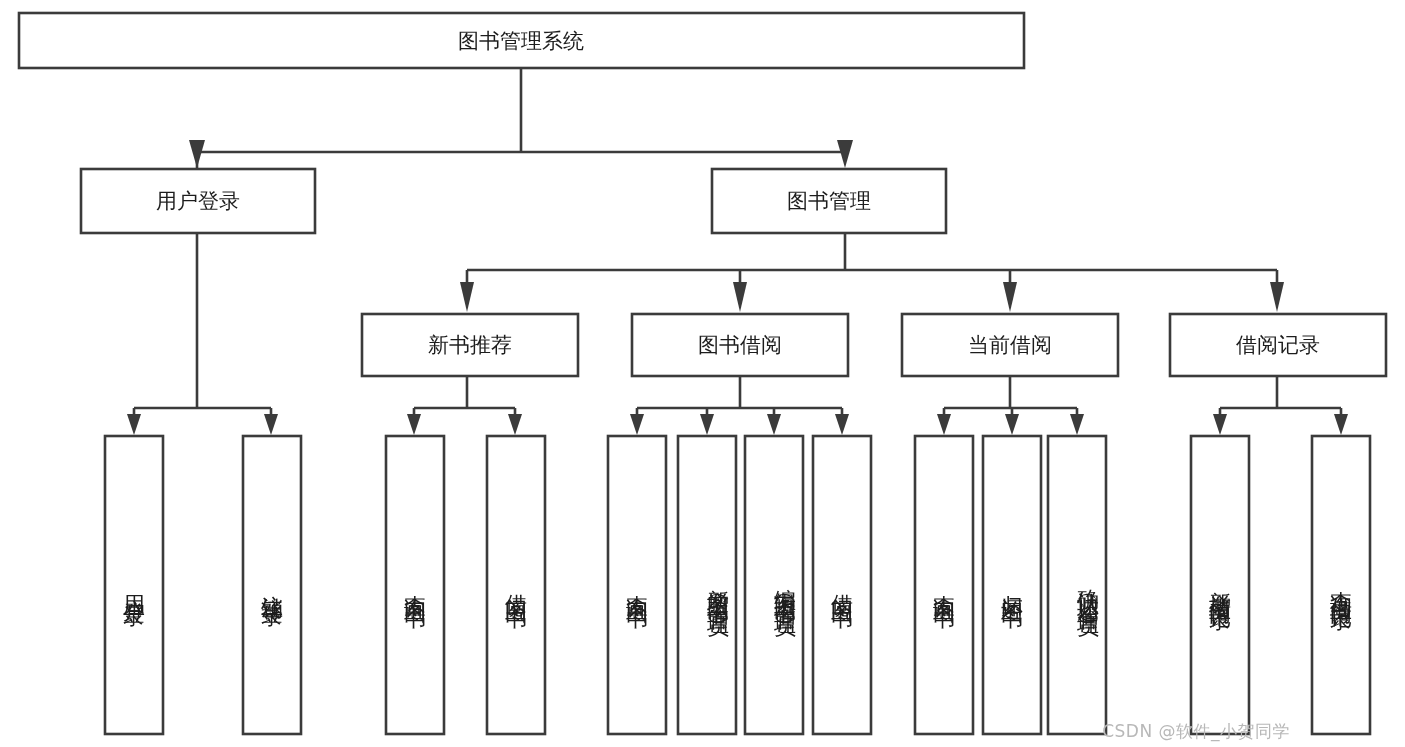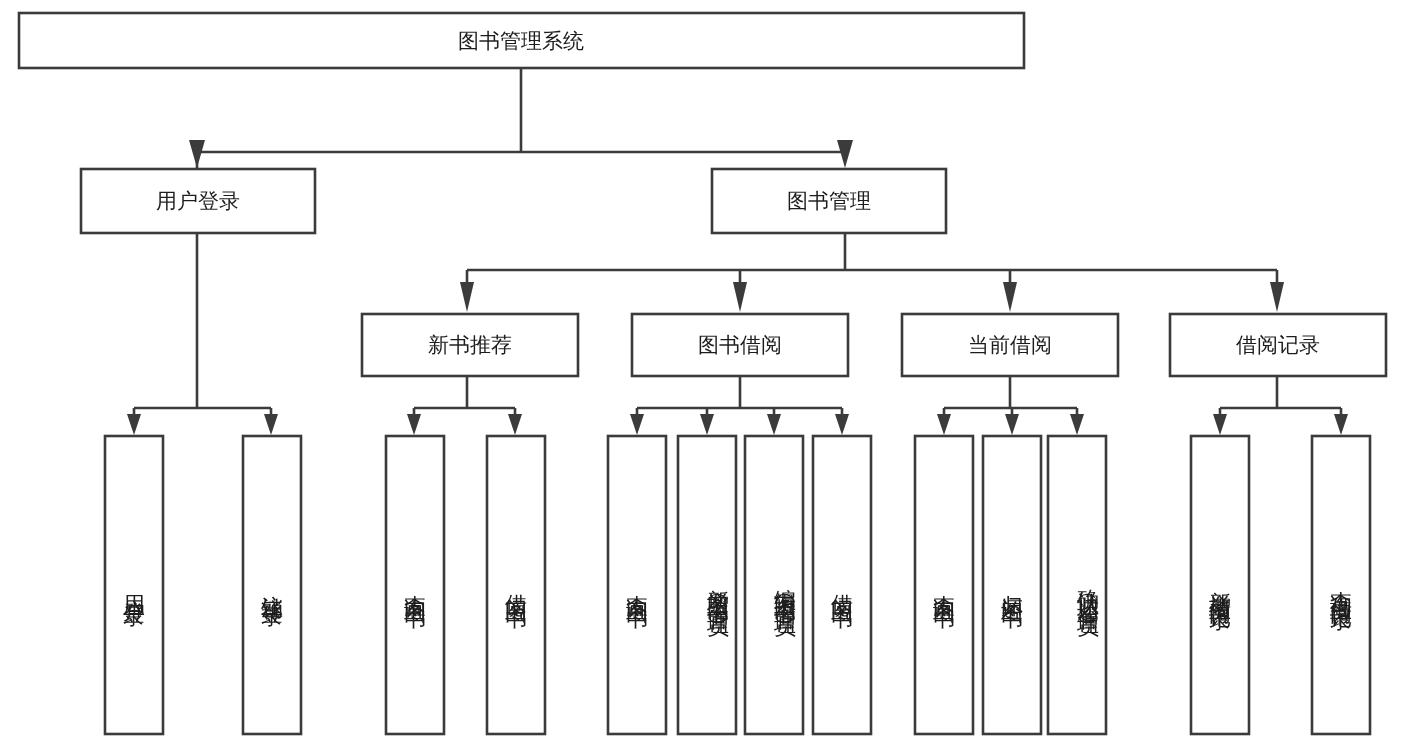--- a/index.html
+++ b/index.html
@@ -204,13 +204,14 @@
   <div class="leaf-label" style="left:750px; top:444px; width:48px; height:290px; display:flex; justify-content:center; align-items:flex-start;">编辑图书（管理员）</div>
   <div class="leaf-label" style="left:818px; top:436px; width:48px; height:298px; display:flex; justify-content:center; align-items:center;">借阅图书</div>
 
   <div class="leaf-label" style="left:920px; top:436px; width:48px; height:298px; display:flex; justify-content:center; align-items:center;">查询图书</div>
   <div class="leaf-label" style="left:988px; top:436px; width:48px; height:298px; display:flex; justify-content:center; align-items:center;">归还图书</div>
   <div class="leaf-label" style="left:1053px; top:444px; width:48px; height:290px; display:flex; justify-content:center; align-items:flex-start;">确认归还（管理员）</div>
 
   <div class="leaf-label" style="left:1196px; top:436px; width:48px; height:298px; display:flex; justify-content:center; align-items:center;">新增借阅记录</div>
   <div class="leaf-label" style="left:1317px; top:436px; width:48px; height:298px; display:flex; justify-content:center; align-items:center;">查询借阅记录</div>
 
+  <div class="watermark">CSDN @软件_小贺同学</div>
 </div>
 
 </body></html>

